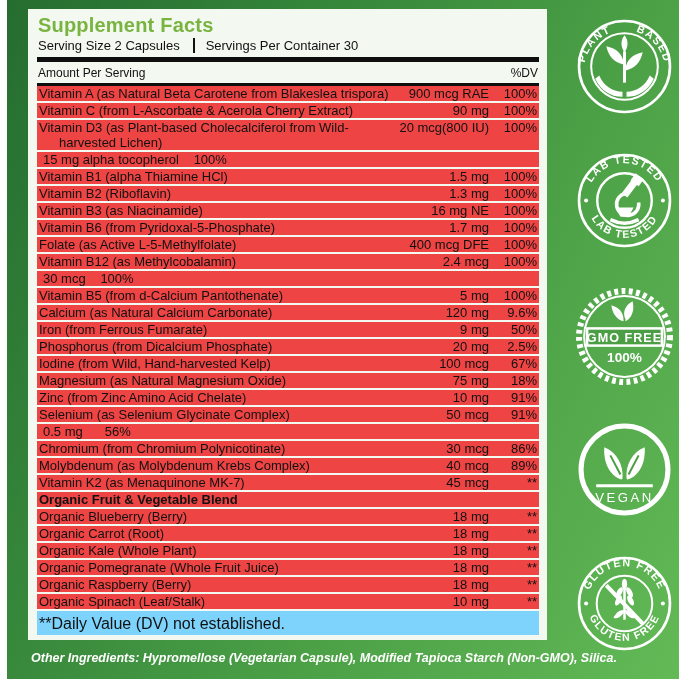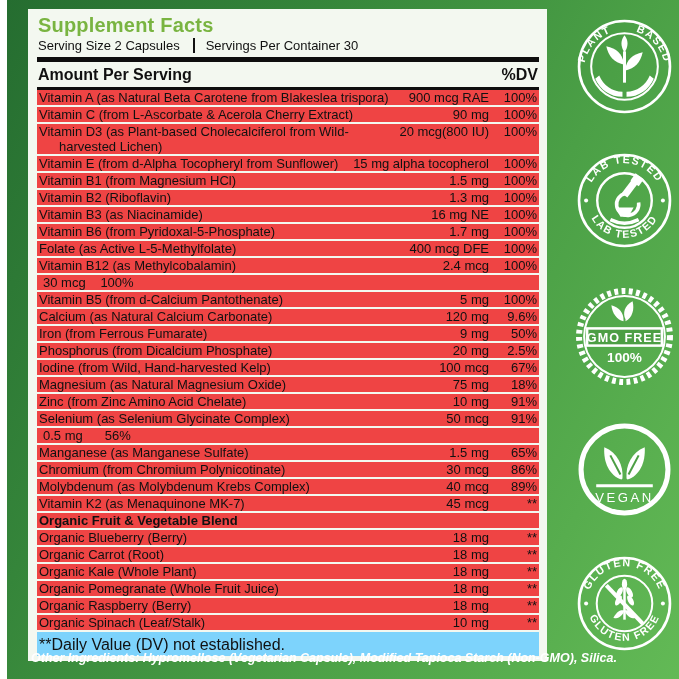--- a/index.html
+++ b/index.html
@@ -8,21 +8,21 @@
     background:linear-gradient(118deg,#256d30 0%,#35853a 30%,#4ba046 62%,#63ba56 100%);
     font-family:"Liberation Sans",sans-serif;color:#111;margin-left:7px;
   }
   .panel{
     position:absolute;left:21px;top:9px;width:519px;
     background:#f3f8f0;box-sizing:border-box;padding:4px 8px 5px 9px;
   }
   .title{color:#79b441;font-size:20px;font-weight:bold;letter-spacing:.2px;margin:1px 0 0 1px;line-height:23px;}
   .serving-line{display:flex;font-size:13px;padding:1px 0 4px 1px;border-bottom:5px solid #0e0e0e;}
   .vdiv{width:2px;height:15px;background:#111;margin:0 11px 0 13px;}
-  .amount-header{display:flex;justify-content:space-between;align-items:flex-end;font-weight:bold;font-size:16px;padding:4px 1px 3px 1px;border-bottom:3px solid #0e0e0e;}
+  .amount-header{display:flex;justify-content:space-between;align-items:flex-end;font-weight:normal;font-size:12px;padding:4px 1px 3px 1px;border-bottom:3px solid #0e0e0e;}
   .row{display:flex;align-items:flex-start;background:#ef4444;border-bottom:2px solid #f3f8f0;font-size:13px;line-height:15px;padding-left:2px;}
   .row .name{flex:1;padding-left:20px;text-indent:-20px;}
   .row .amt{white-space:nowrap;margin-left:4px;}
   .row .dv{width:46px;text-align:right;white-space:nowrap;padding-right:2px;margin-left:2px;}
   .row.section .name{font-weight:bold;padding-left:0;text-indent:0;}
   .footnote{font-size:16px;padding:4px 0 2px 2px;background:#7dd3fc;}
   .other-ingredients{position:absolute;left:24px;top:651px;width:640px;color:#fff;font-size:12.5px;font-weight:600;font-style:italic;}
   .badge{position:absolute;left:569px;width:97px;height:97px;}
   .badge svg{width:100%;height:100%;display:block;}
   .badge-arc{fill:#fff;font-size:10.5px;font-weight:bold;letter-spacing:1.4px;font-family:"Liberation Sans",sans-serif;}
@@ -59,27 +59,26 @@
           <span class="dv">100%</span>
         </div>
 
         <div class="row">
           <span class="name">Vitamin D3 (as Plant-based Cholecalciferol from Wild-harvested Lichen)</span>
           <span class="amt">20 mcg(800 IU)</span>
           <span class="dv">100%</span>
         </div>
 
         <div class="row">
-          <span class="name">Vitamin E (from d-Alpha Tocopheryl from Sunflower)</span>
           <span class="amt">15 mg alpha tocopherol</span>
           <span class="dv">100%</span>
         </div>
 
         <div class="row">
-          <span class="name">Vitamin B1 (from Magnesium HCl)</span>
+          <span class="name">Vitamin B1 (alpha Thiamine HCl)</span>
           <span class="amt">1.5 mg</span>
           <span class="dv">100%</span>
         </div>
 
         <div class="row">
           <span class="name">Vitamin B2 (Riboflavin)</span>
           <span class="amt">1.3 mg</span>
           <span class="dv">100%</span>
         </div>
 
@@ -158,25 +157,20 @@
           <span class="name">Selenium (as Selenium Glycinate Complex)</span>
           <span class="amt">50 mcg</span>
           <span class="dv">91%</span>
         </div>
 
         <div class="row">
           <span class="amt">0.5 mg</span>
           <span class="dv">56%</span>
         </div>
 
-        <div class="row">
-          <span class="name">Manganese (as Manganese Sulfate)</span>
-          <span class="amt">1.5 mg</span>
-          <span class="dv">65%</span>
-        </div>
 
         <div class="row">
           <span class="name">Chromium (from Chromium Polynicotinate)</span>
           <span class="amt">30 mcg</span>
           <span class="dv">86%</span>
         </div>
 
         <div class="row">
           <span class="name">Molybdenum (as Molybdenum Krebs Complex)</span>
           <span class="amt">40 mcg</span>

